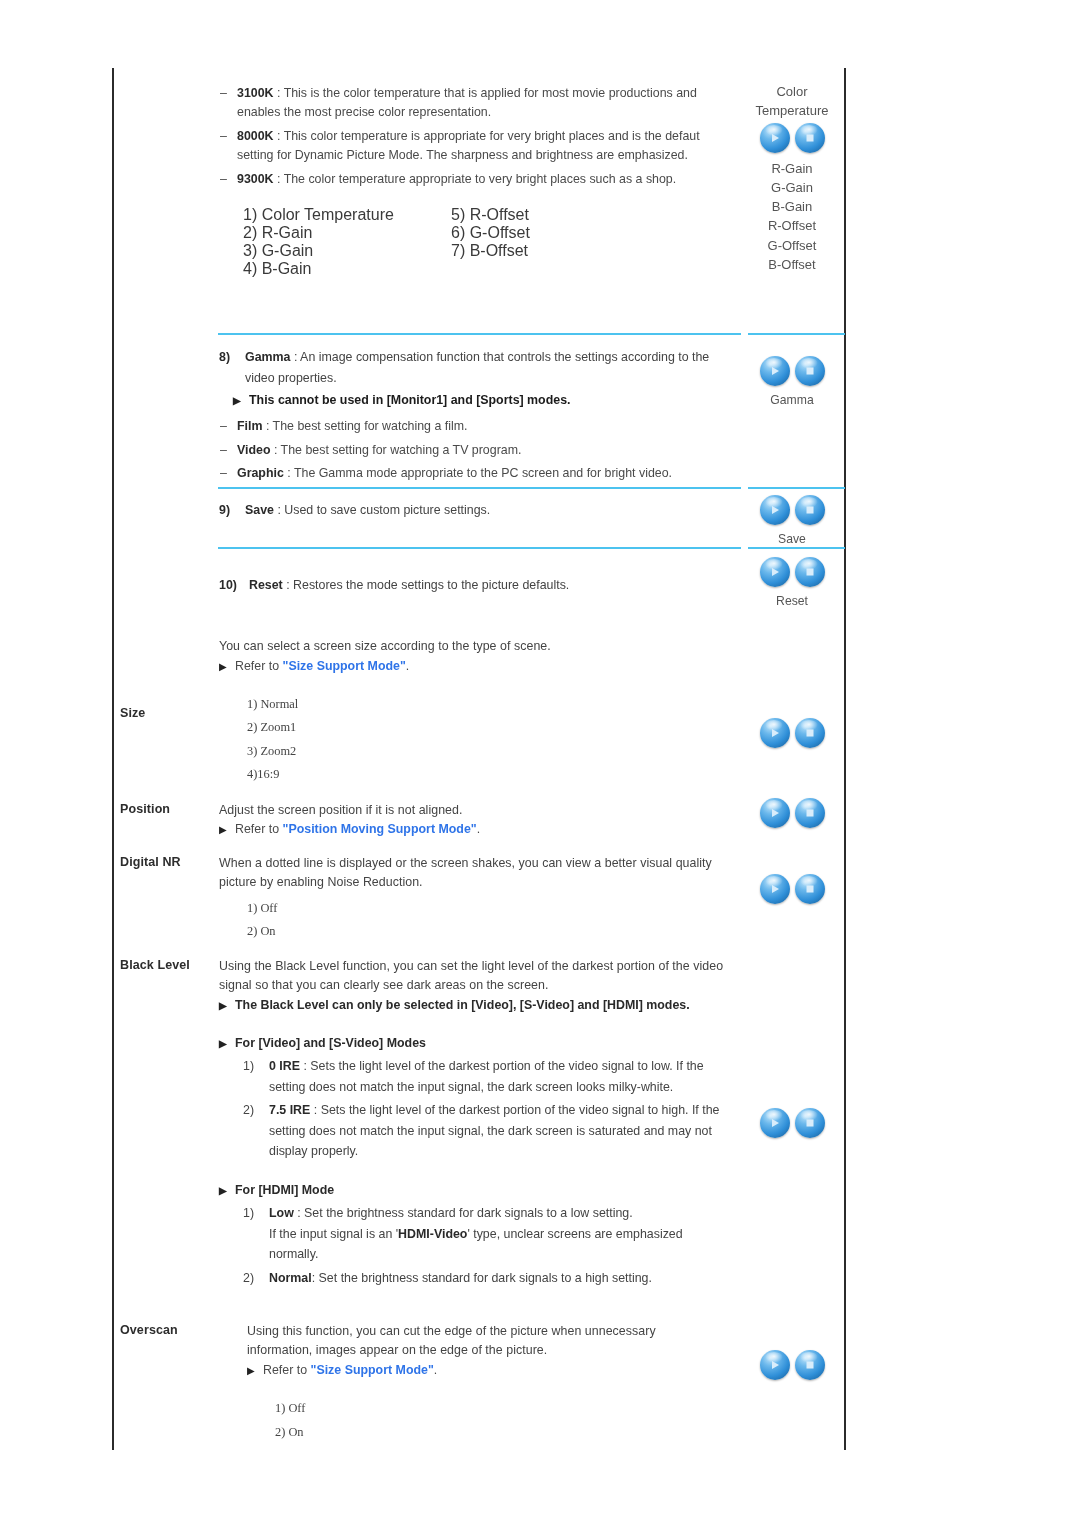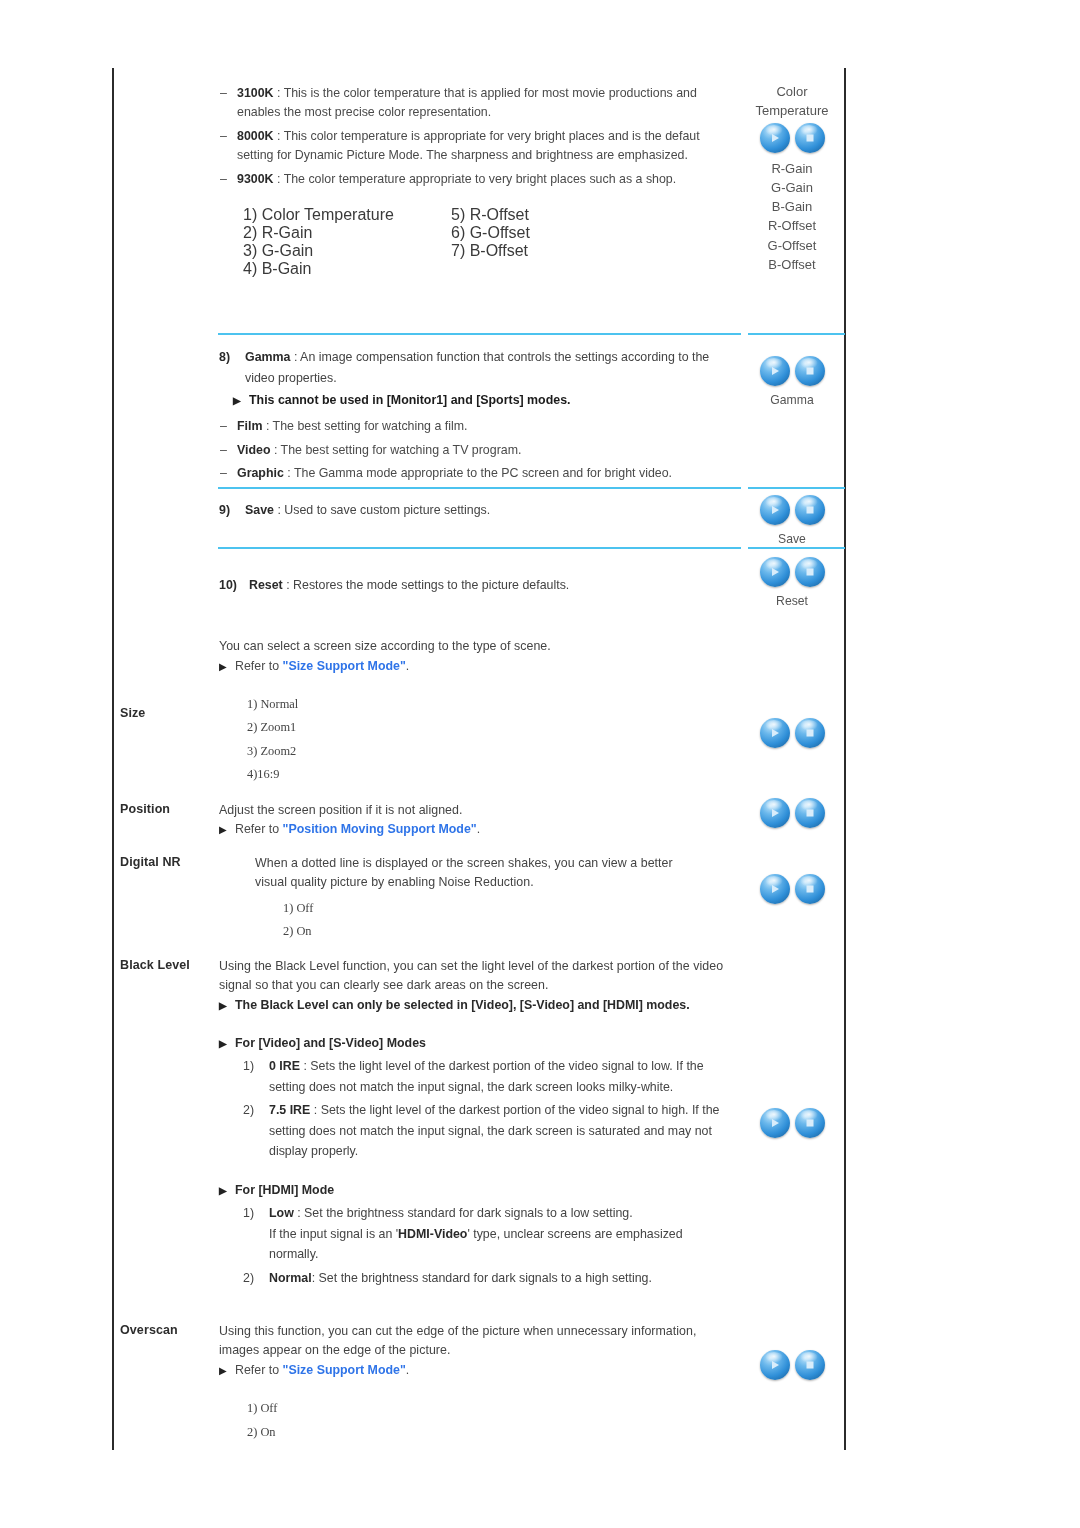--- a/index.html
+++ b/index.html
@@ -443,21 +443,21 @@
             <span class="glyph">
               <svg width="12" height="12" viewBox="0 0 12 12">
                   <rect x="2.5" y="2.5" width="7" height="7" fill="#d9edfb"></rect>
                 </svg>
             </span>
           </span>
         </span>
       </div>
     </div>
 
-    <div class="row" style="min-height:100px;gap:36px;">
+    <div class="row" style="min-height:100px;">
       <div class="cell-label" style="padding-top:14px;">Digital NR</div>
 
       <div class="cell-body" style="padding-top:13px;">
         <p class="txt">When a dotted line is displayed or the screen shakes, you can view a better visual quality picture by enabling Noise Reduction.</p>
         <div class="numlist" style="margin-top:4px;">
           <div class="nitem">1) Off</div>
           <div class="nitem">2) On</div>
         </div>
       </div>
 
@@ -537,21 +537,21 @@
             <span class="glyph">
               <svg width="12" height="12" viewBox="0 0 12 12">
                   <rect x="2.5" y="2.5" width="7" height="7" fill="#d9edfb"></rect>
                 </svg>
             </span>
           </span>
         </span>
       </div>
     </div>
 
-    <div class="row" style="min-height:160px;">
+    <div class="row" style="min-height:160px;gap:28px;">
       <div class="cell-label" style="padding-top:14px;">Overscan</div>
 
       <div class="cell-body" style="padding-top:13px;">
         <p class="txt">Using this function, you can cut the edge of the picture when unnecessary information, images appear on the edge of the picture.</p>
         <div class="tri" style="font-weight:normal;">
           <span class="tmark">▶</span>
           <span class="plain">Refer to </span><span class="link">"Size Support Mode"</span><span class="plain">.</span>
         </div>
         <div class="numlist" style="margin-top:17px;">
           <div class="nitem">1) Off</div>

